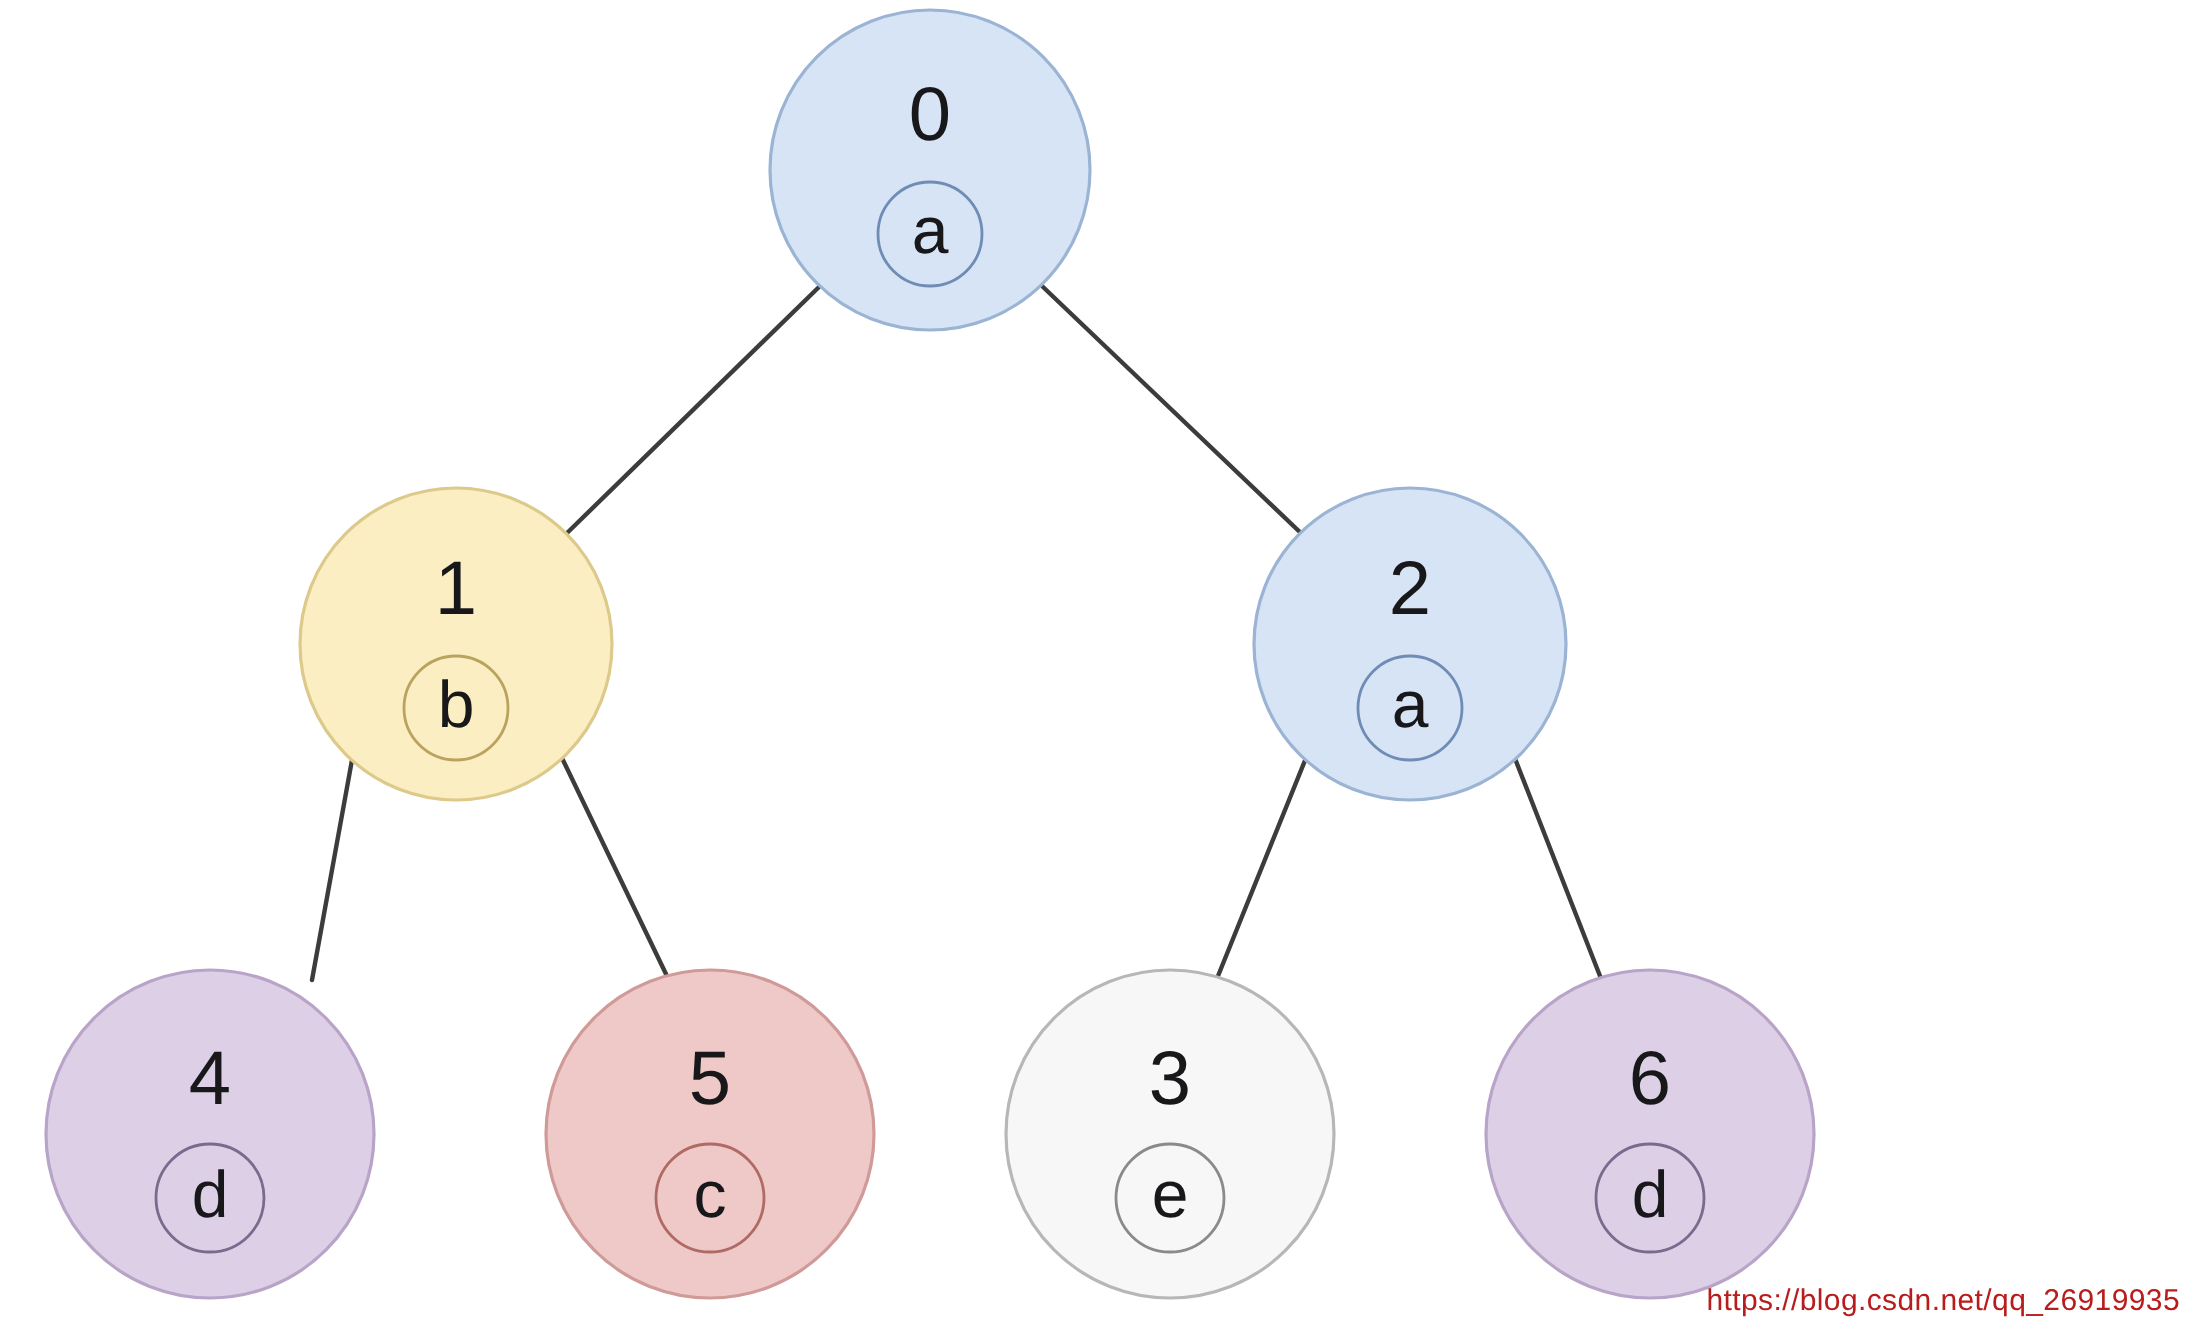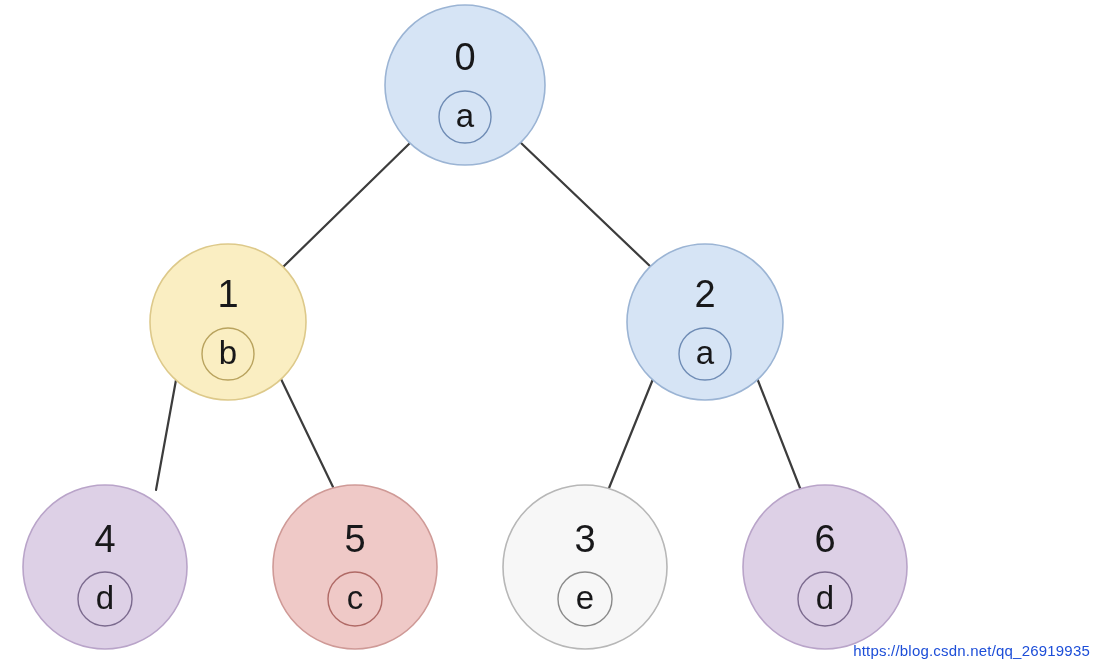--- a/index.html
+++ b/index.html
@@ -112,13 +112,13 @@
       </g>
       <g>
         <circle class="node-outer" cx="825" cy="567" r="82" fill="#ddd0e6" stroke="#b9a4c9"></circle>
         <text class="node-id-text" x="825" y="542" fill="#18181a">6</text>
         <circle class="node-inner" cx="825" cy="599" r="27" stroke="#7b6a8e"></circle>
         <text class="node-letter-text" x="825" y="600" fill="#18181a">d</text>
       </g>
     </g>
 </svg>
 
-<div class="watermark-text" style="color: #1d4ed8;">https://blog.csdn.net/qq_26919935</div>
+<div class="watermark-text" style="color: #b91c1c;">https://blog.csdn.net/qq_26919935</div>
 
 </body></html>

